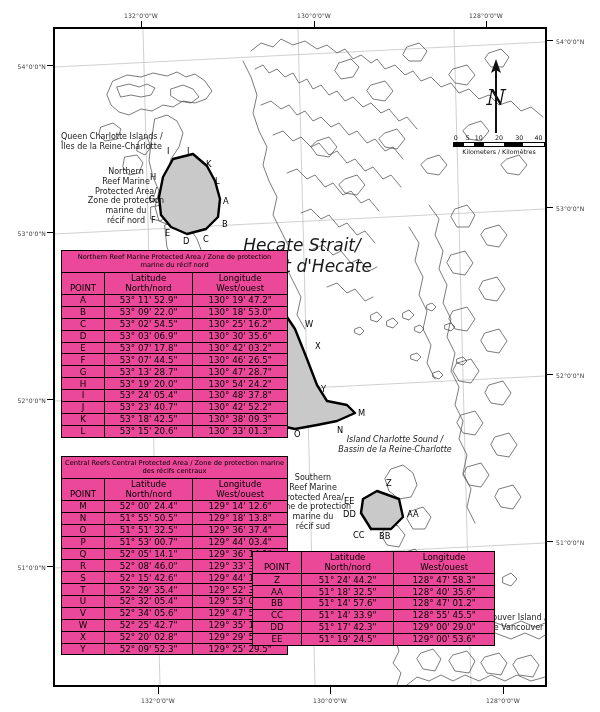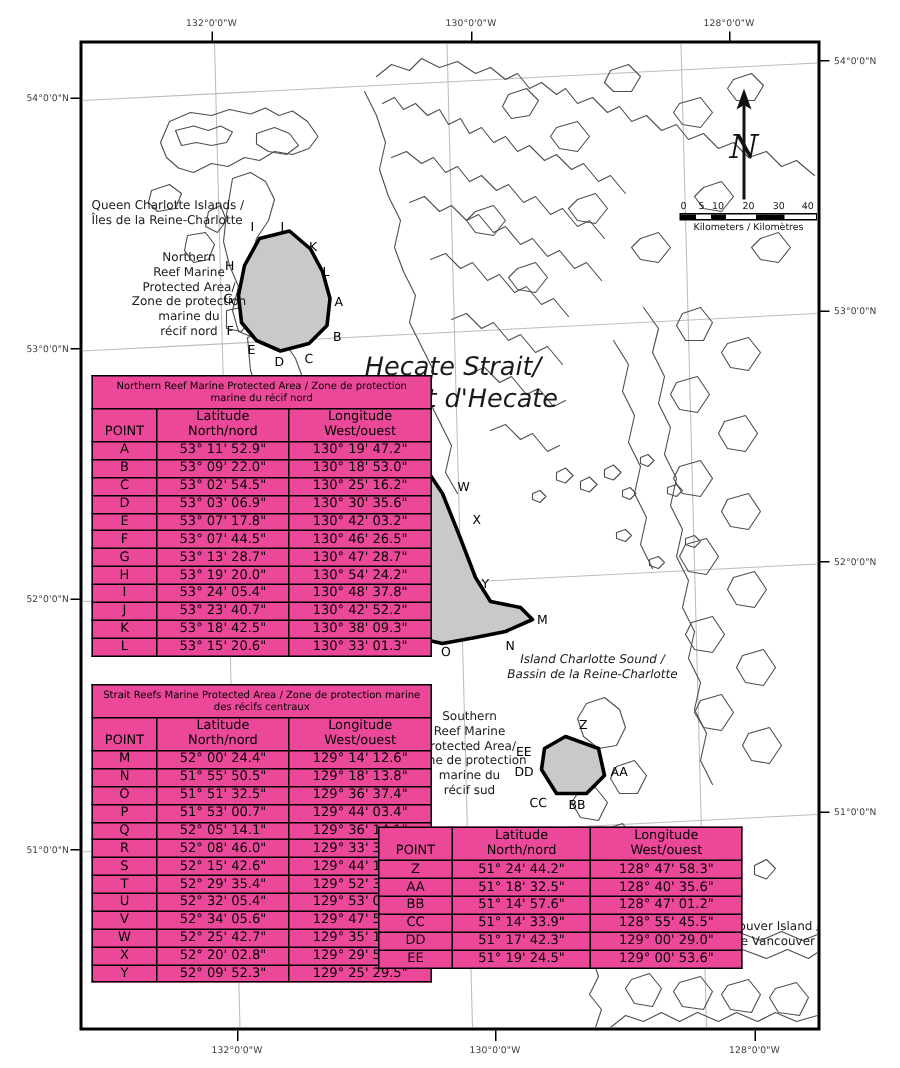--- a/index.html
+++ b/index.html
@@ -355,21 +355,21 @@
             <td class="cell ptcell">L</td>
             <td class="cell">53° 15' 20.6"</td>
             <td class="cell">130° 33' 01.3"</td>
           </tr>
         </tbody>
     </table>
 
     <table class="coord-table" id="tbl-central" style="left:6px;top:427px;width:227px;">
       <tbody>
         <tr>
-          <td class="tbl-title" colspan="3">Strait Reefs Marine Protected Area / Zone de protection marine des récifs centraux</td>
+          <td class="tbl-title" colspan="3">Central Reefs Central Protected Area / Zone de protection marine des récifs centraux</td>
         </tr>
         <tr>
           <td class="col-head" style="width:38px;white-space:pre-line;vertical-align:bottom;">POINT</td>
           <td class="col-head" style="white-space:pre-line;">Latitude
 North/nord</td>
           <td class="col-head" style="white-space:pre-line;">Longitude
 West/ouest</td>
         </tr>
       </tbody>
       <tbody>

